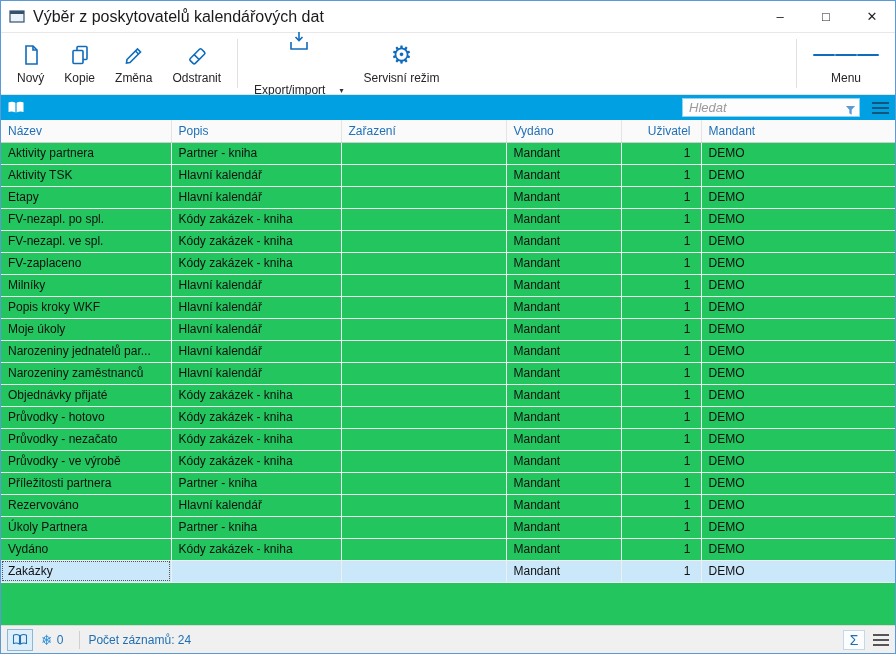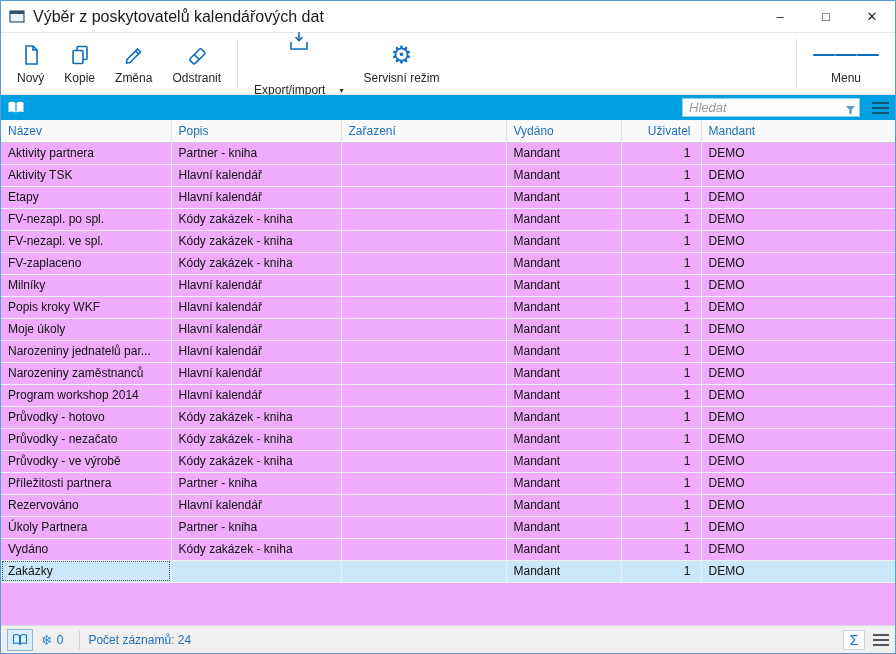--- a/index.html
+++ b/index.html
@@ -66,21 +66,21 @@
     border:1px solid #8ed4f5; background:#fdfdfd;
     font-family:"Liberation Sans", sans-serif;
     font-size:13px; font-style:italic; color:#444;
     padding:0 20px 0 6px; outline:none;
   }
   .search-input::placeholder { color:#9a9a9a; font-style:italic; }
   .funnel { position:absolute; right:4px; top:4px; }
   .bar-hamburger span { display:block; width:17px; height:2px; background:#15537a; margin:3px 0; }
 
   
-  .table-area { flex:1 1 auto; overflow:hidden; background:#f0abfc; }
+  .table-area { flex:1 1 auto; overflow:hidden; background:#22c55e; }
   table { border-collapse:collapse; width:100%; table-layout:fixed; }
   th, td {
     font-size:12px; height:22px;
     padding:0 4px 0 7px;
     text-align:left; white-space:nowrap; overflow:hidden; text-overflow:ellipsis;
   }
   thead th {
     background:#fafafa; color:#2170b8; font-weight:normal;
     border-bottom:1px solid #cfcfcf; border-right:1px solid #e4e4e4;
   }
@@ -334,22 +334,22 @@
           </tr>
           <tr>
             <td>Narozeniny zaměstnanců</td>
             <td>Hlavní kalendář</td>
             <td></td>
             <td>Mandant</td>
             <td>1</td>
             <td>DEMO</td>
           </tr>
           <tr>
-            <td>Program workshop 2014</td>
-            <td>Hlavní kalendář</td>
+            <td>Objednávky přijaté</td>
+            <td>Kódy zakázek - kniha</td>
             <td></td>
             <td>Mandant</td>
             <td>1</td>
             <td>DEMO</td>
           </tr>
           <tr>
             <td>Průvodky - hotovo</td>
             <td>Kódy zakázek - kniha</td>
             <td></td>
             <td>Mandant</td>

